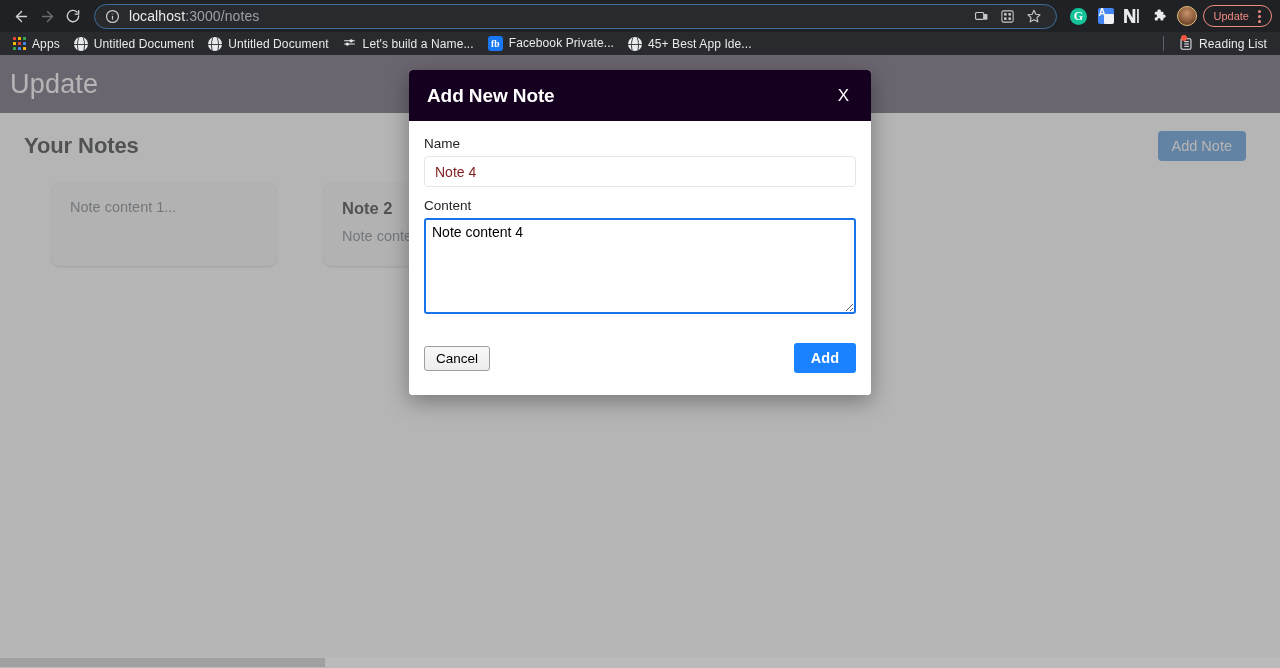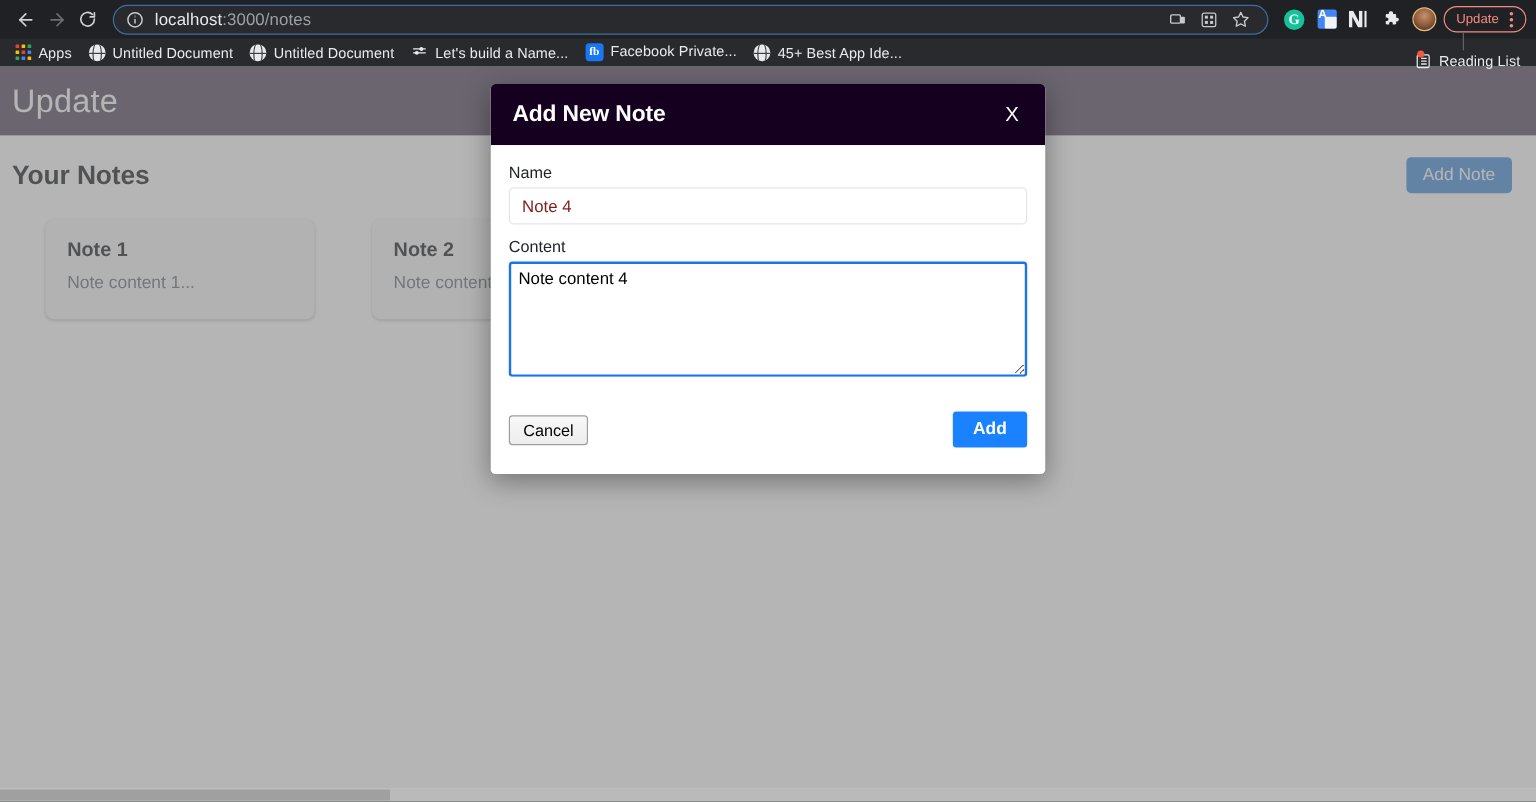--- a/index.html
+++ b/index.html
@@ -211,21 +211,20 @@
     font-size: 9.5px;
     font-weight: bold;
     display: flex; align-items: center; justify-content: center;
     flex: 0 0 auto;
     font-family: "Liberation Serif", serif;
   }
   .bm-right {
     margin-left: auto;
     display: flex; align-items: center;
     gap: 0;
-    flex-direction: column;
   }
   .bm-sep { width: 1px; height: 15px; background: #5f6368; margin-right: 8px; }
   .reading-icon {
     width: 14px; height: 14px;
     position: relative;
     color: #e8eaed;
     flex: 0 0 auto;
   }
   .reading-dot {
     position: absolute;
@@ -255,21 +254,21 @@
   .page-header-title {
     color: #fff;
     font-size: 27px;
     font-weight: 400;
     letter-spacing: 0.2px;
   }
 
   .page-body {
     background: #fff;
     min-height: 555px;
-    padding: 0 10px;
+    padding: 0 24px;
   }
   .notes-head {
     display: flex;
     align-items: center;
     padding-top: 18px;
   }
   .notes-title {
     font-size: 22px;
     font-weight: bold;
     color: #212529;
@@ -615,21 +614,20 @@
     </div>
 
     <div class="page-body">
       <div class="notes-head">
         <span class="notes-title">Your Notes</span>
         <button class="add-note-btn">Add Note</button>
       </div>
 
       <div class="notes-grid">
         <div class="note-card">
-          <div class="note-card-title">Note 1</div>
           <div class="note-card-content">Note content 1...</div>
         </div>
         <div class="note-card">
           <div class="note-card-title">Note 2</div>
           <div class="note-card-content">Note content 2...</div>
         </div>
       </div>
     </div>
 
     <div class="hscroll">

